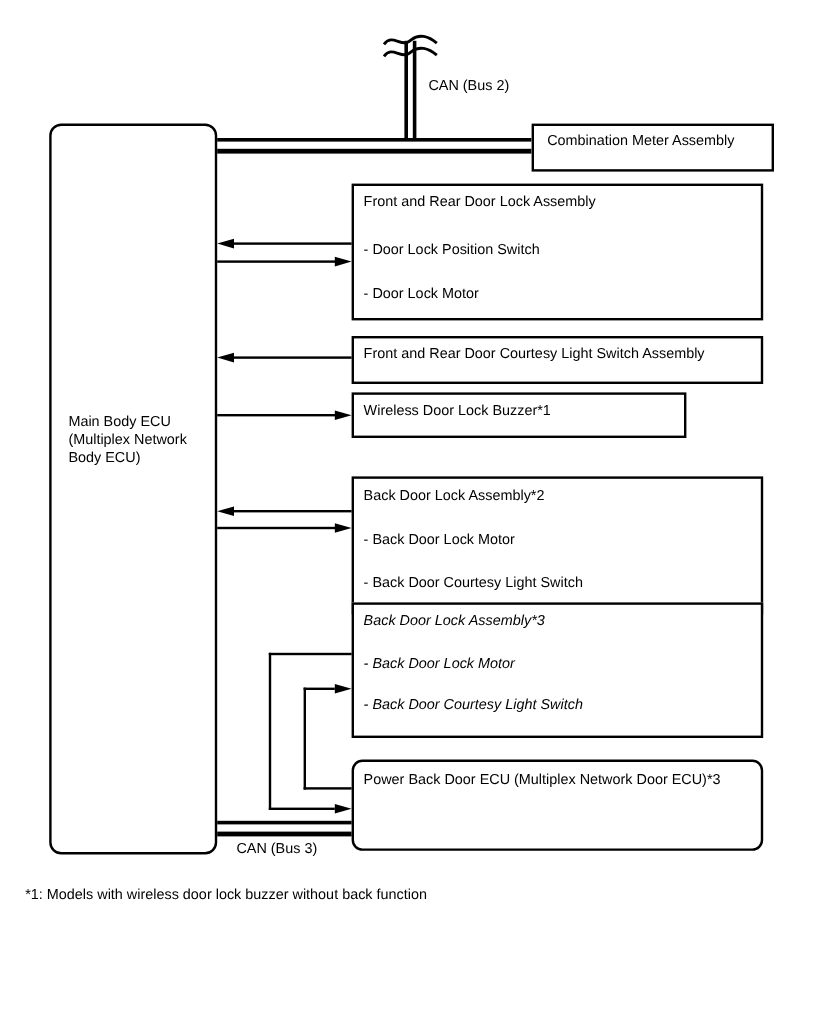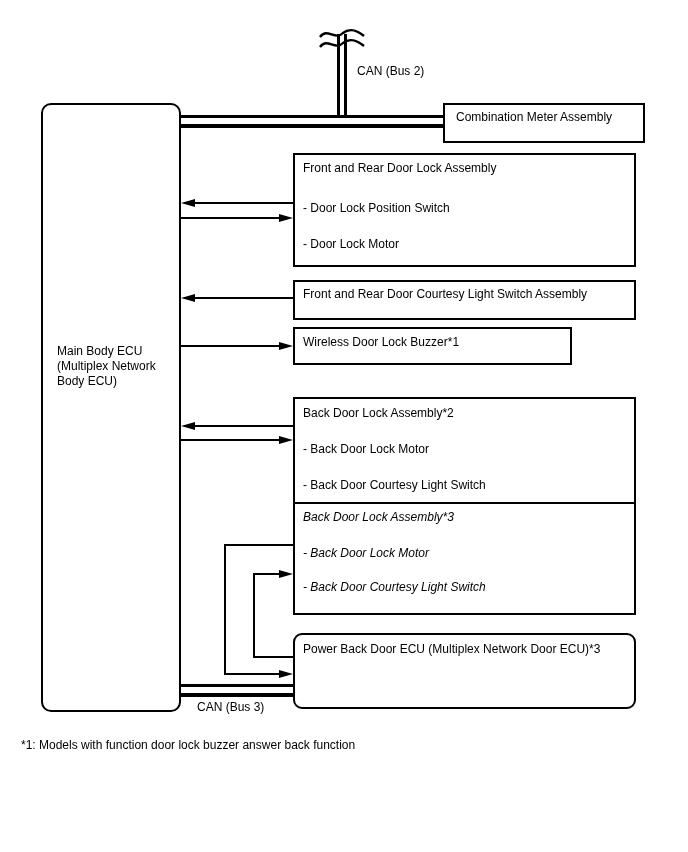--- a/index.html
+++ b/index.html
@@ -111,15 +111,15 @@
     <div class="head head-right" style="left:279px;top:670px;"></div>
   </div>
 
   <div>
     <div class="line" style="left:253px;top:573px;width:26px;height:2px;"></div>
     <div class="head head-right" style="left:279px;top:570px;"></div>
     <div class="line" style="left:253px;top:573px;width:2px;height:85px;"></div>
     <div class="line" style="left:253px;top:656px;width:40px;height:2px;"></div>
   </div>
 
-  <div class="footnote" style="left:21px;top:738px;">*1: Models with function door lock buzzer answer back function</div>
+  <div class="footnote" style="left:21px;top:738px;">*1: Models with wireless door lock buzzer without back function</div>
 
 </div>
 
 </body></html>

